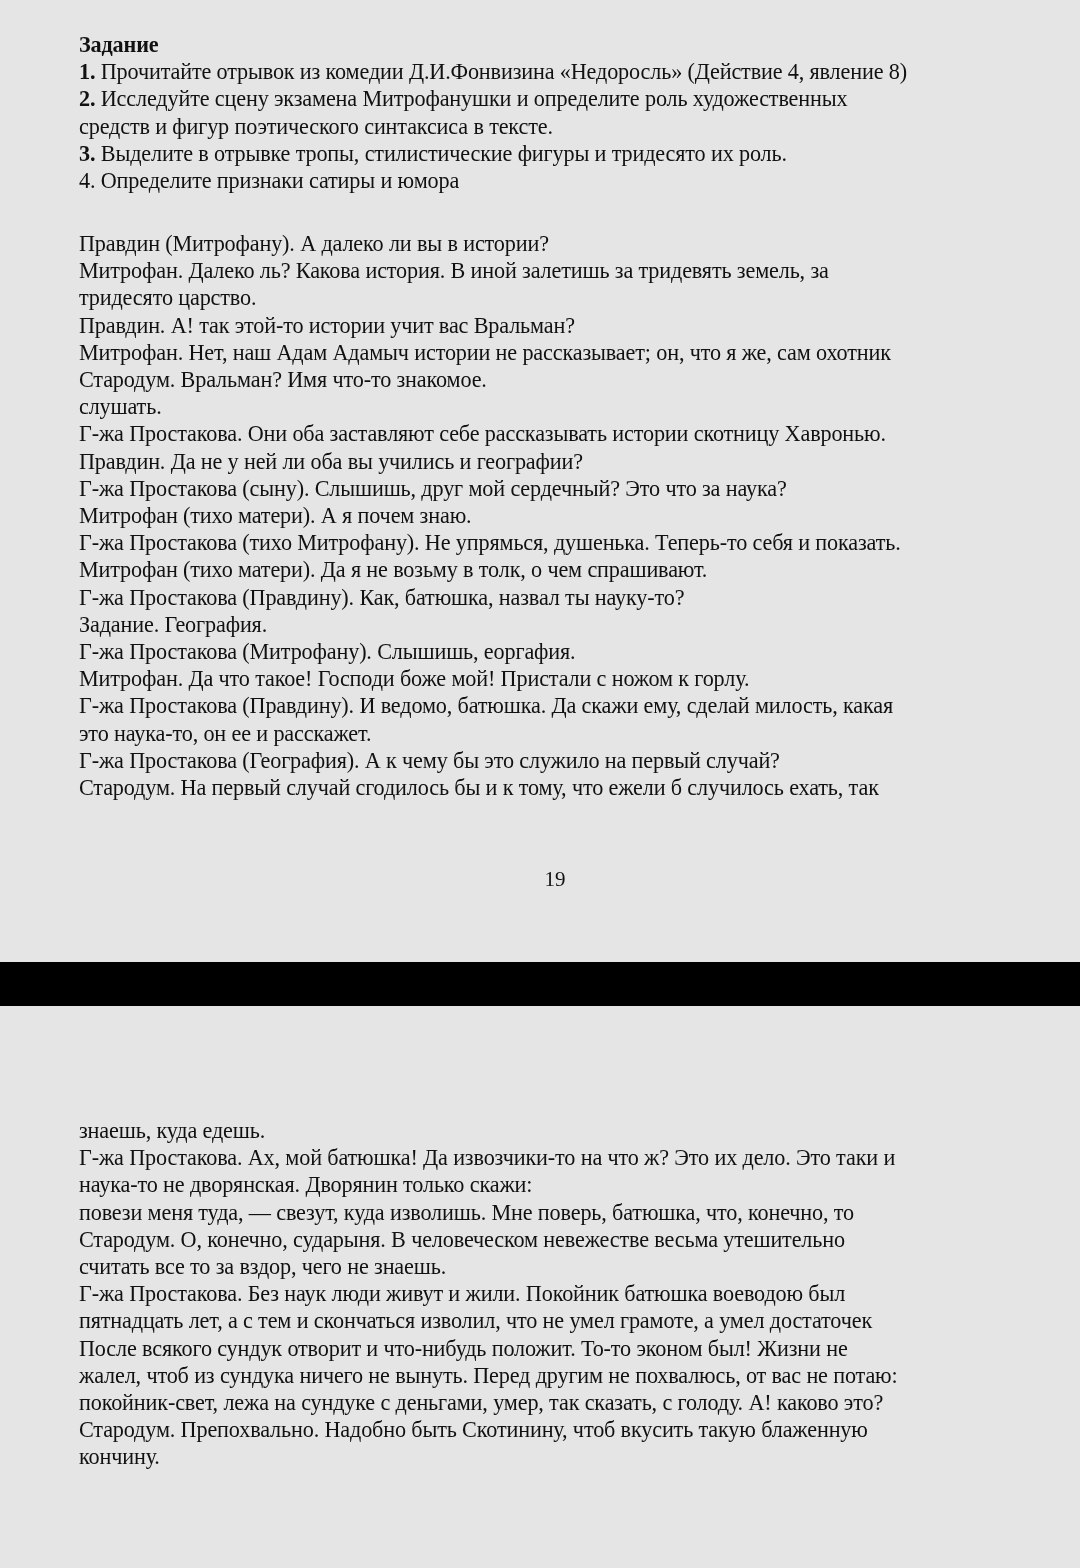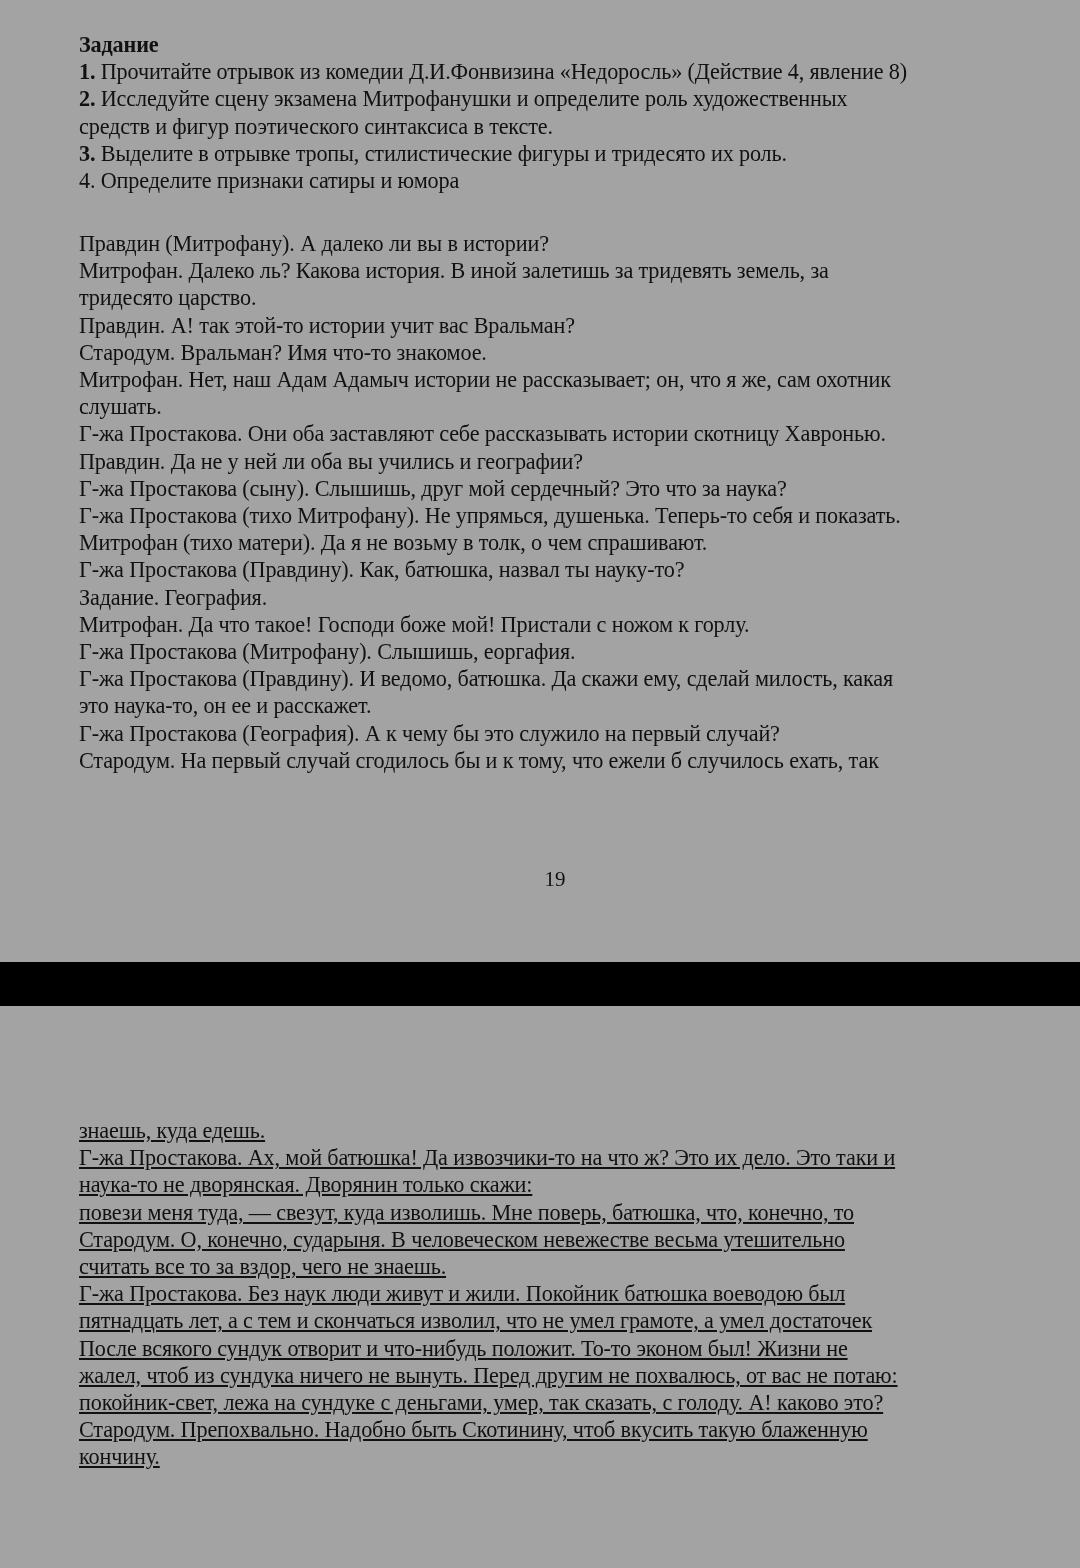--- a/index.html
+++ b/index.html
@@ -12,35 +12,35 @@
       height: 1568px;
       position: relative;
       overflow: hidden;
       font-family: "Liberation Serif", "DejaVu Serif", serif;
       color: #111111;
     }
     .page {
       position: absolute;
       left: 0;
       width: 1080px;
-      background: #a3a3a3;
+      background: #e5e5e5;
     }
     .page-top { top: 0; height: 962px; }
     .page-bottom { top: 1006px; height: 562px; }
     .text-block {
       position: absolute;
       left: 79px;
       width: 990px;
       font-size: 22.2px;
       line-height: 27.2px;
       letter-spacing: -0.15px;
     }
     .task-block { top: 31px; }
     .dialogue-top { top: 222px; margin-top: 8px; }
-    .dialogue-bottom { top: 111px; text-decoration: underline; }
+    .dialogue-bottom { top: 111px; }
     .line {
       display: block;
       white-space: pre-wrap;
     }
     .task-heading { font-weight: bold; }
     .num { font-weight: bold; }
     .page-number {
       position: absolute;
       top: 867px;
       left: 0;
@@ -68,32 +68,33 @@
     <span class="line"><span>средств и фигур поэтического синтаксиса в тексте.</span></span>
     <span class="line"><span class="num">3.</span><span> Выделите в отрывке тропы, стилистические фигуры и тридесято их роль.</span></span>
     <span class="line"><span>4. Определите признаки сатиры и юмора</span></span>
   </div>
 
   <div class="text-block dialogue-top" id="dialogue-top">
       <span class="line">Правдин (Митрофану). А далеко ли вы в истории?</span>
       <span class="line">Митрофан. Далеко ль? Какова история. В иной залетишь за тридевять земель, за</span>
       <span class="line">тридесято царство.</span>
       <span class="line">Правдин. А! так этой-то истории учит вас Вральман?</span>
+      <span class="line">Митрофан. Нет, наш Адам Адамыч истории не рассказывает; он, что я же, сам охотник</span>
       <span class="line">Стародум. Вральман? Имя что-то знакомое.</span>
-      <span class="line">Митрофан. Нет, наш Адам Адамыч истории не рассказывает; он, что я же, сам охотник</span>
       <span class="line">слушать.</span>
       <span class="line">Г-жа Простакова. Они оба заставляют себе рассказывать истории скотницу Хавронью.</span>
       <span class="line">Правдин. Да не у ней ли оба вы учились и географии?</span>
       <span class="line">Г-жа Простакова (сыну). Слышишь, друг мой сердечный? Это что за наука?</span>
+      <span class="line">Митрофан (тихо матери). А я почем знаю.</span>
       <span class="line">Г-жа Простакова (тихо Митрофану). Не упрямься, душенька. Теперь-то себя и показать.</span>
       <span class="line">Митрофан (тихо матери). Да я не возьму в толк, о чем спрашивают.</span>
       <span class="line">Г-жа Простакова (Правдину). Как, батюшка, назвал ты науку-то?</span>
       <span class="line">Задание. География.</span>
+      <span class="line">Г-жа Простакова (Митрофану). Слышишь, еоргафия.</span>
       <span class="line">Митрофан. Да что такое! Господи боже мой! Пристали с ножом к горлу.</span>
-      <span class="line">Г-жа Простакова (Митрофану). Слышишь, еоргафия.</span>
       <span class="line">Г-жа Простакова (Правдину). И ведомо, батюшка. Да скажи ему, сделай милость, какая</span>
       <span class="line">это наука-то, он ее и расскажет.</span>
       <span class="line">Г-жа Простакова (География). А к чему бы это служило на первый случай?</span>
       <span class="line">Стародум. На первый случай сгодилось бы и к тому, что ежели б случилось ехать, так</span>
     </div>
 
   <div class="page-number">19</div>
 </div>
 
 <div class="page-break-band"></div>

